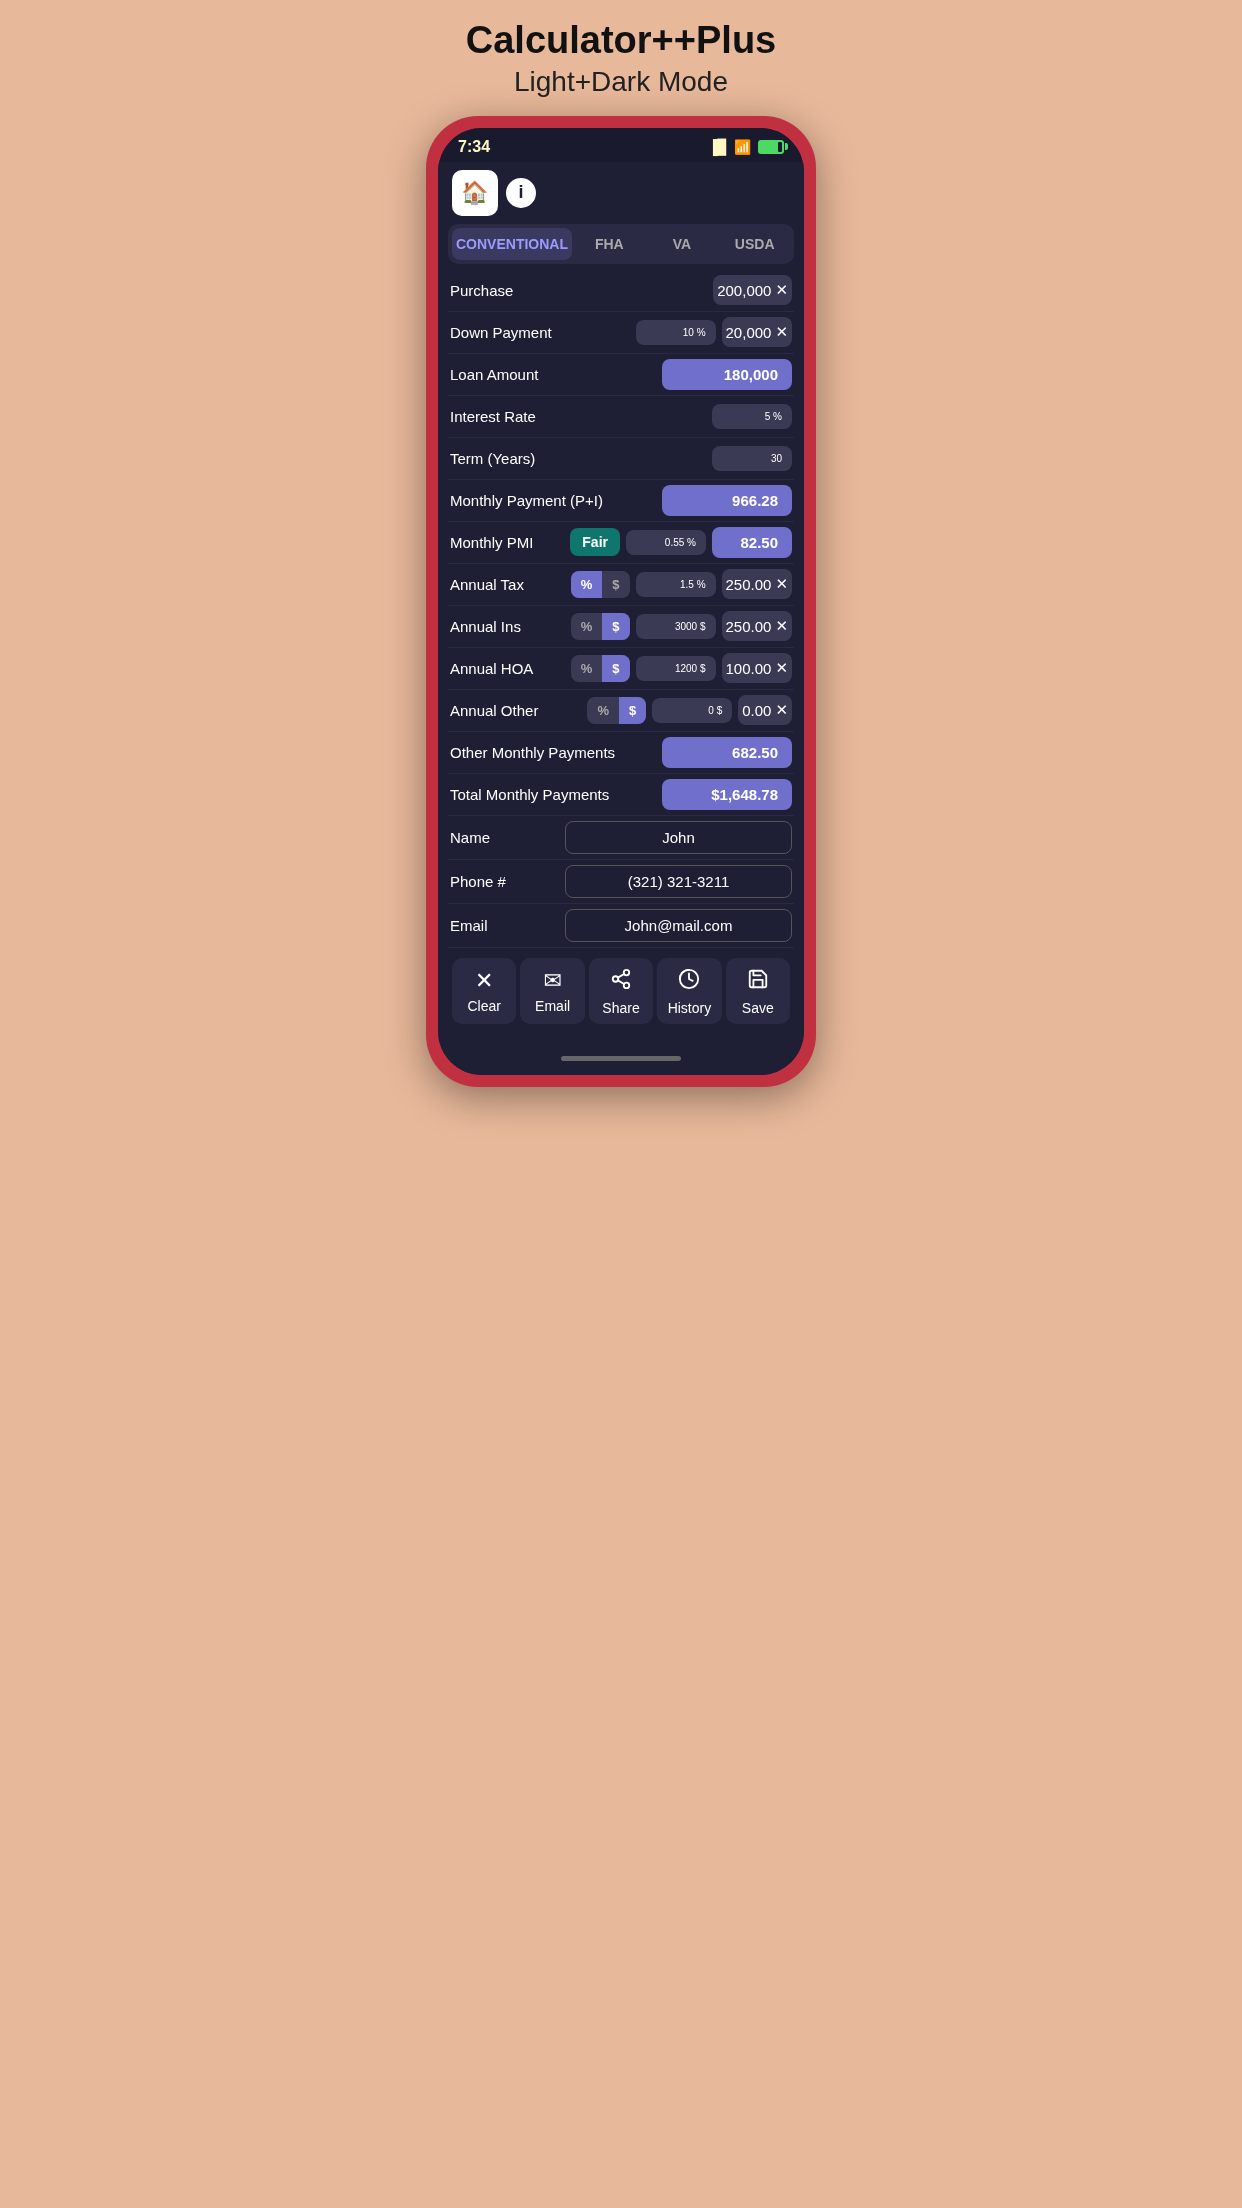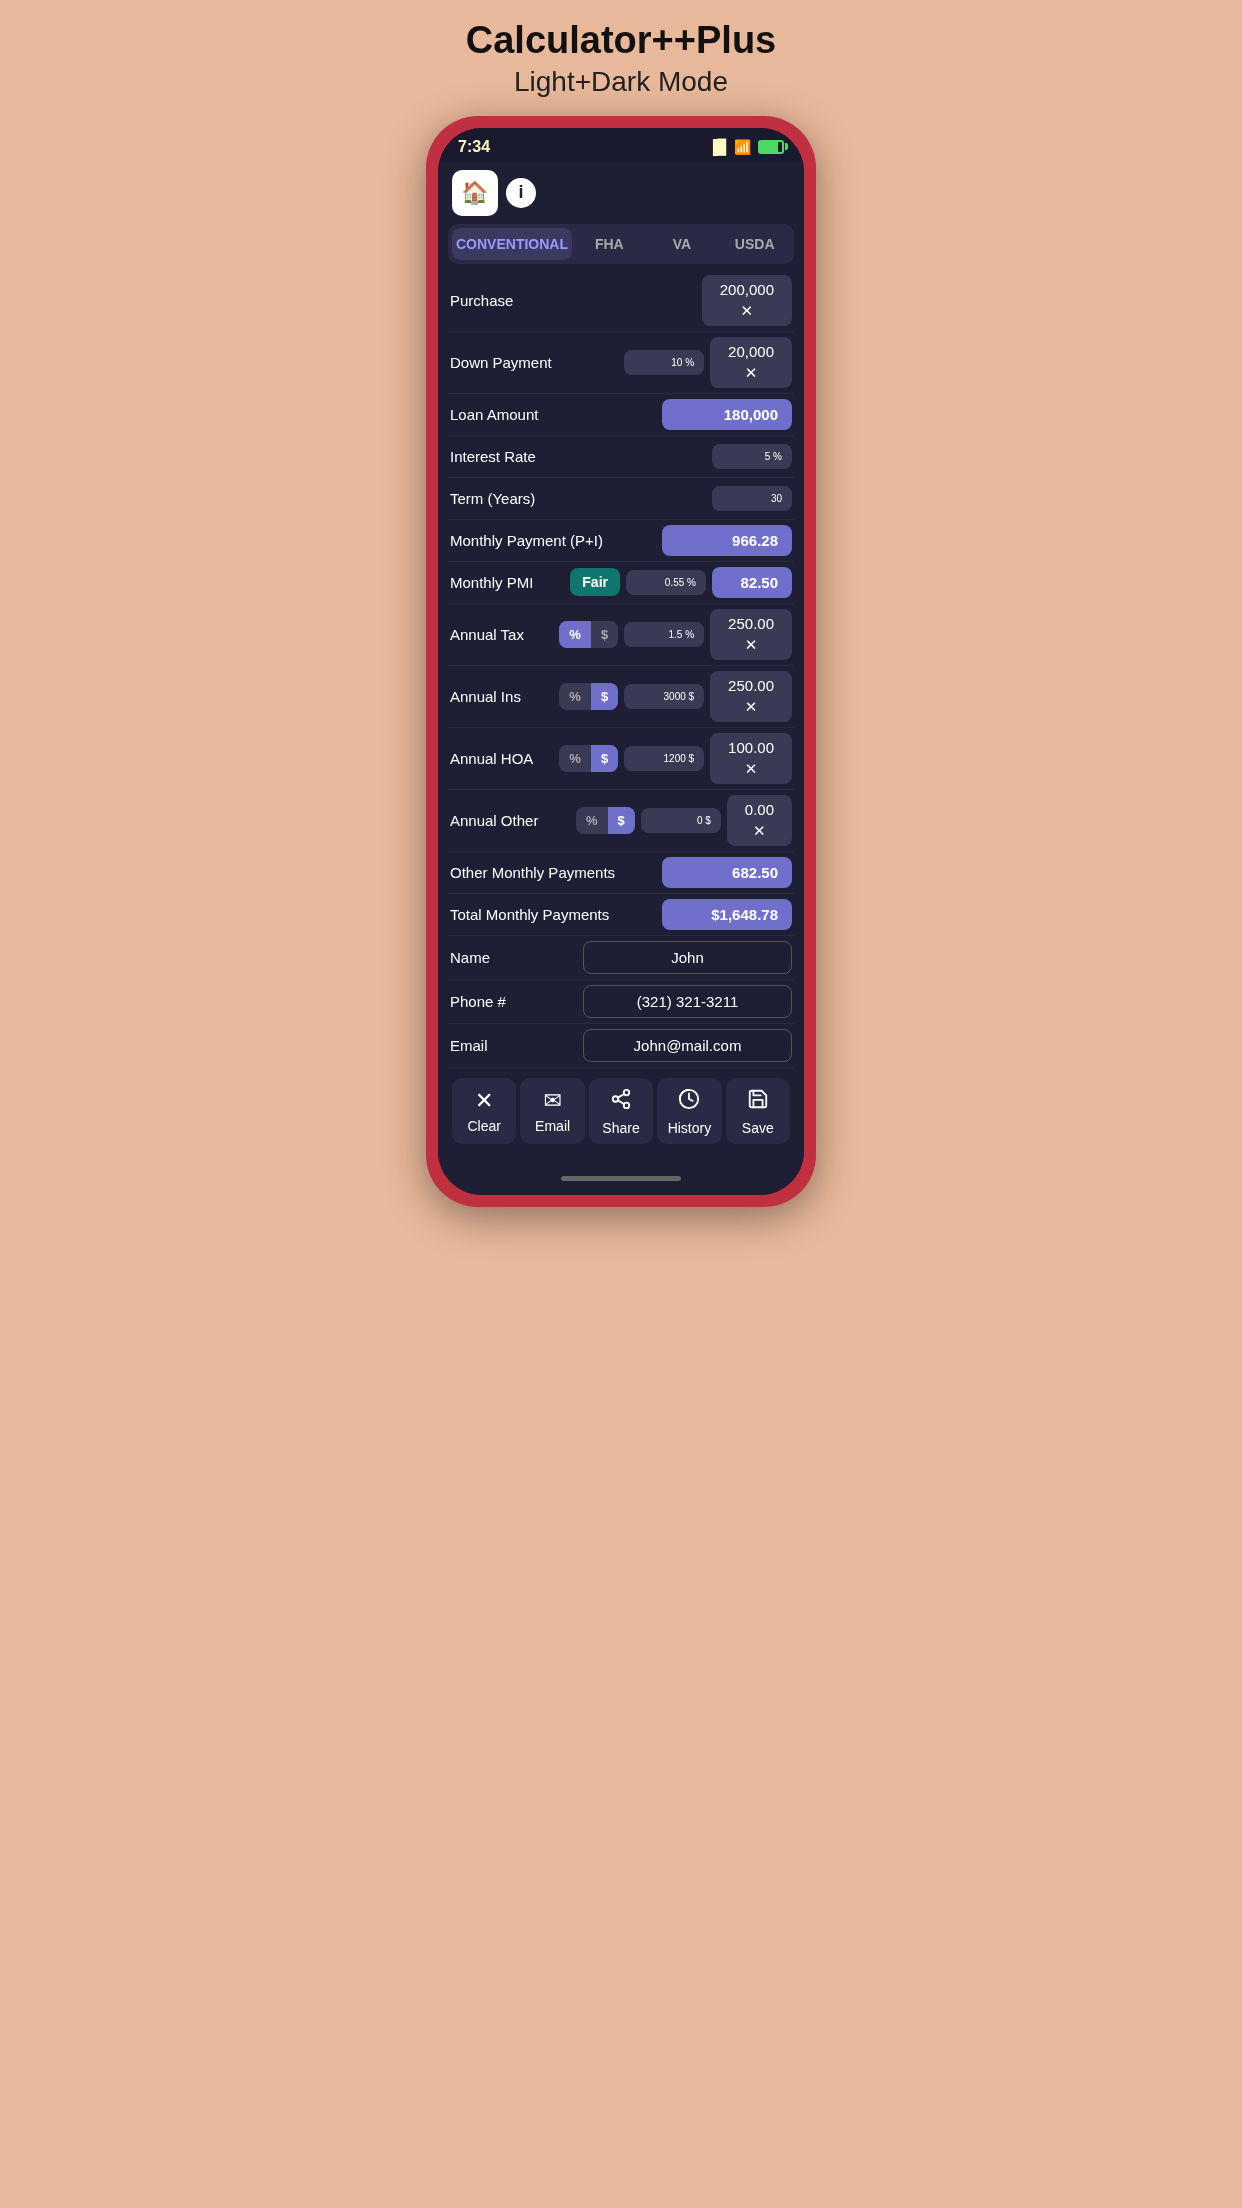--- a/index.html
+++ b/index.html
@@ -187,23 +187,22 @@
       font-weight: 500;
       padding: 7px 10px;
       text-align: right;
       min-width: 80px;
     }
     .input-with-x {
       display: flex;
       align-items: center;
       background: #3a3a55;
       border-radius: 8px;
-      padding: 6px 18px;
+      padding: 6px 4px;
       gap: 4px;
-      flex-direction: column;
     }
     .input-with-x span { color: white; font-size: 15px; }
     .x-btn { color: #ccc; font-size: 14px; }
     .purple-full {
       background: #7070cc;
       border-radius: 8px;
       color: white;
       font-size: 15px;
       font-weight: 700;
       padding: 7px 14px;
@@ -238,21 +237,21 @@
       font-weight: 600;
     }
     
     .text-input {
       background: transparent;
       border: 1.5px solid #555;
       border-radius: 8px;
       color: white;
       font-size: 15px;
       padding: 7px 9px;
-      width: 209px;
+      width: 227px;
       text-align: center;
     }
     
     .bottom-bar {
       display: flex;
       background: #1e1e35;
       padding: 10px 4px 14px;
       gap: 4px;
     }
     .bottom-btn {

